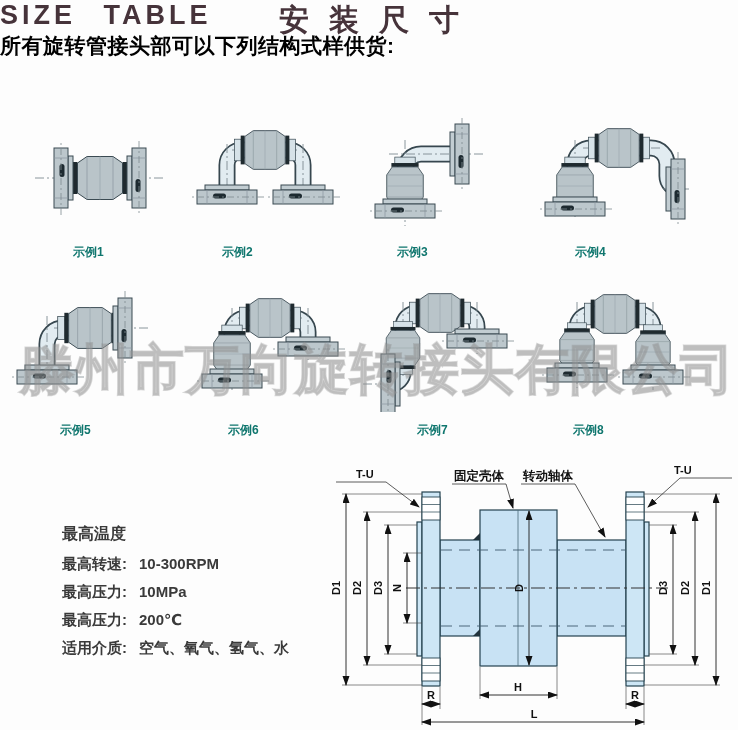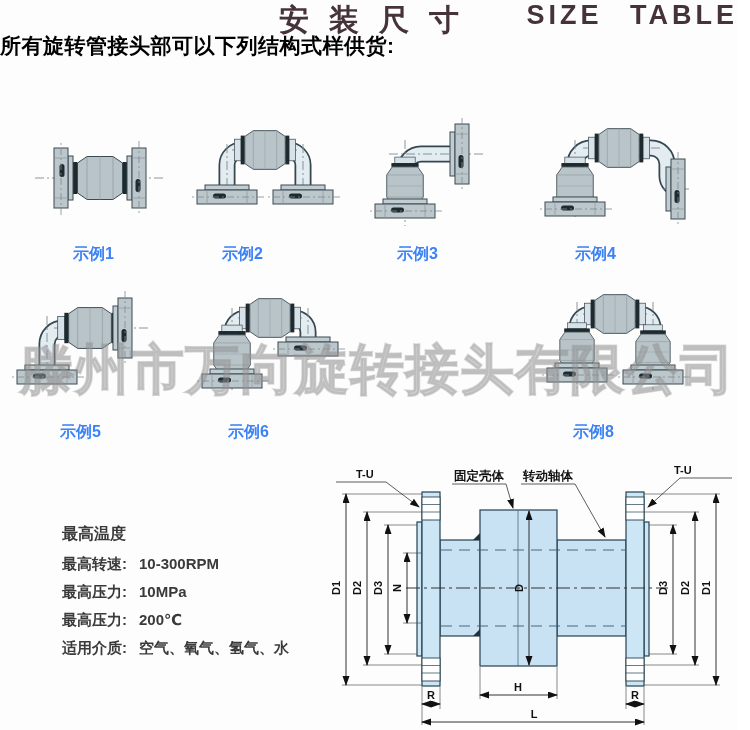--- a/index.html
+++ b/index.html
@@ -6,27 +6,27 @@
   #page{position:relative;width:738px;height:730px;background:#fdfdfd;overflow:hidden;
         font-family:"Liberation Sans","DejaVu Sans",sans-serif;}
   
   .bar{position:absolute;}
   .bl-line{left:0;top:39;width:207;height:8;background:#dcdade;}
   .bl-block{left:207;top:36;width:51;height:12;background:#9b7d80;}
   .br-block{left:482;top:36;width:51;height:12;background:#9b7d80;}
   .br-line{left:533;top:39;width:217;height:8;background:#dcdade;}
   .t-cn{position:absolute;top:2;left:0;width:100%;text-align:center;font-size:30px;font-weight:bold;
         color:#46333a;letter-spacing:20px;padding-left:20px;box-sizing:border-box;}
-  .t-en{position:absolute;top:34;left:0;width:100%;text-align:right;font-size:27px;font-weight:bold;
+  .t-en{position:absolute;top:34;left:0;width:100%;text-align:left;font-size:27px;font-weight:bold;
         color:#46333a;letter-spacing:4px;word-spacing:16px;}
   
   .intro{position:absolute;top:78;left:8;font-size:21px;font-weight:900;color:#000;letter-spacing:0.5px;margin-top:32px;}
   
   .ex{position:absolute;width:170px;}
-  .ex .lbl{font-size:16px;font-weight:bold;color:#3b82f6;margin-top:6px;}
+  .ex .lbl{font-size:12px;font-weight:bold;color:#0f766e;margin-top:6px;}
   .r1{top:118px;} .r2{top:288px;}
   
   .po{fill:none;stroke:#37474f;stroke-width:17;}
   .pi{fill:none;stroke:#e2ecf1;stroke-width:13.5;}
   .cl{fill:none;stroke:#7d8a91;stroke-width:0.9;stroke-dasharray:9 3 2 3;}
   
   .wm{position:absolute;top:334px;left:20px;font-size:54px;font-weight:bold;white-space:nowrap;
       color:rgba(160,160,160,0.42);-webkit-text-stroke:1.5px rgba(130,130,130,0.28);
       letter-spacing:1px;z-index:9;pointer-events:none;}
   
@@ -163,20 +163,37 @@
       <path class="cl" d="M52,20 V104"></path>
         <path class="cl" d="M128,20 V72"></path>
       <use href="#g-barrel" transform="translate(90,30) scale(0.9)"></use>
       <use href="#g-barrel" transform="translate(52,66) rotate(90) scale(0.85)"></use>
       <use href="#g-flange" transform="translate(52,100) rotate(90)"></use>
       <use href="#g-flange" transform="translate(128,68) rotate(90)"></use>
     </svg>
     <div class="lbl" style="padding-left:48px">示例6</div>
   </div>
 
+  <div class="ex r2" style="left:345px">
+    <svg width="170" height="124" viewBox="0 0 170 124">
+      <path class="po" d="M95,25 H72 A14,14 0 0 0 58,39 V84 A12,12 0 0 1 46,96 H38"></path>
+      <path class="pi" d="M95,25 H72 A14,14 0 0 0 58,39 V84 A12,12 0 0 1 46,96 H38"></path>
+      <path class="po" d="M95,25 H118 A14,14 0 0 1 132,39 V52"></path>
+        <path class="pi" d="M95,25 H118 A14,14 0 0 1 132,39 V52"></path>
+      <path class="cl" d="M62,25 H130"></path>
+      <path class="cl" d="M58,14 V88"></path>
+        <path class="cl" d="M18,96 H54"></path>
+        <path class="cl" d="M132,14 V66"></path>
+      <use href="#g-barrel" transform="translate(95,25) scale(0.9)"></use>
+      <use href="#g-barrel" transform="translate(58,60) rotate(90) scale(0.78)"></use>
+      <use href="#g-flange" transform="translate(36,96) rotate(180)"></use>
+      <use href="#g-flange" transform="translate(132,60) rotate(90)"></use>
+    </svg>
+    <div class="lbl" style="padding-left:72px">示例7</div>
+  </div>
 
   <div class="ex r2" style="left:525px">
     <svg width="170" height="124" viewBox="0 0 170 124">
       <path class="po" d="M90,26 H66 A14,14 0 0 0 52,40 V88"></path>
         <path class="pi" d="M90,26 H66 A14,14 0 0 0 52,40 V88"></path>
       <path class="po" d="M90,26 H114 A14,14 0 0 1 128,40 V90"></path>
         <path class="pi" d="M90,26 H114 A14,14 0 0 1 128,40 V90"></path>
       <path class="cl" d="M58,26 H122"></path>
       <path class="cl" d="M52,14 V100"></path>
         <path class="cl" d="M128,14 V102"></path>

